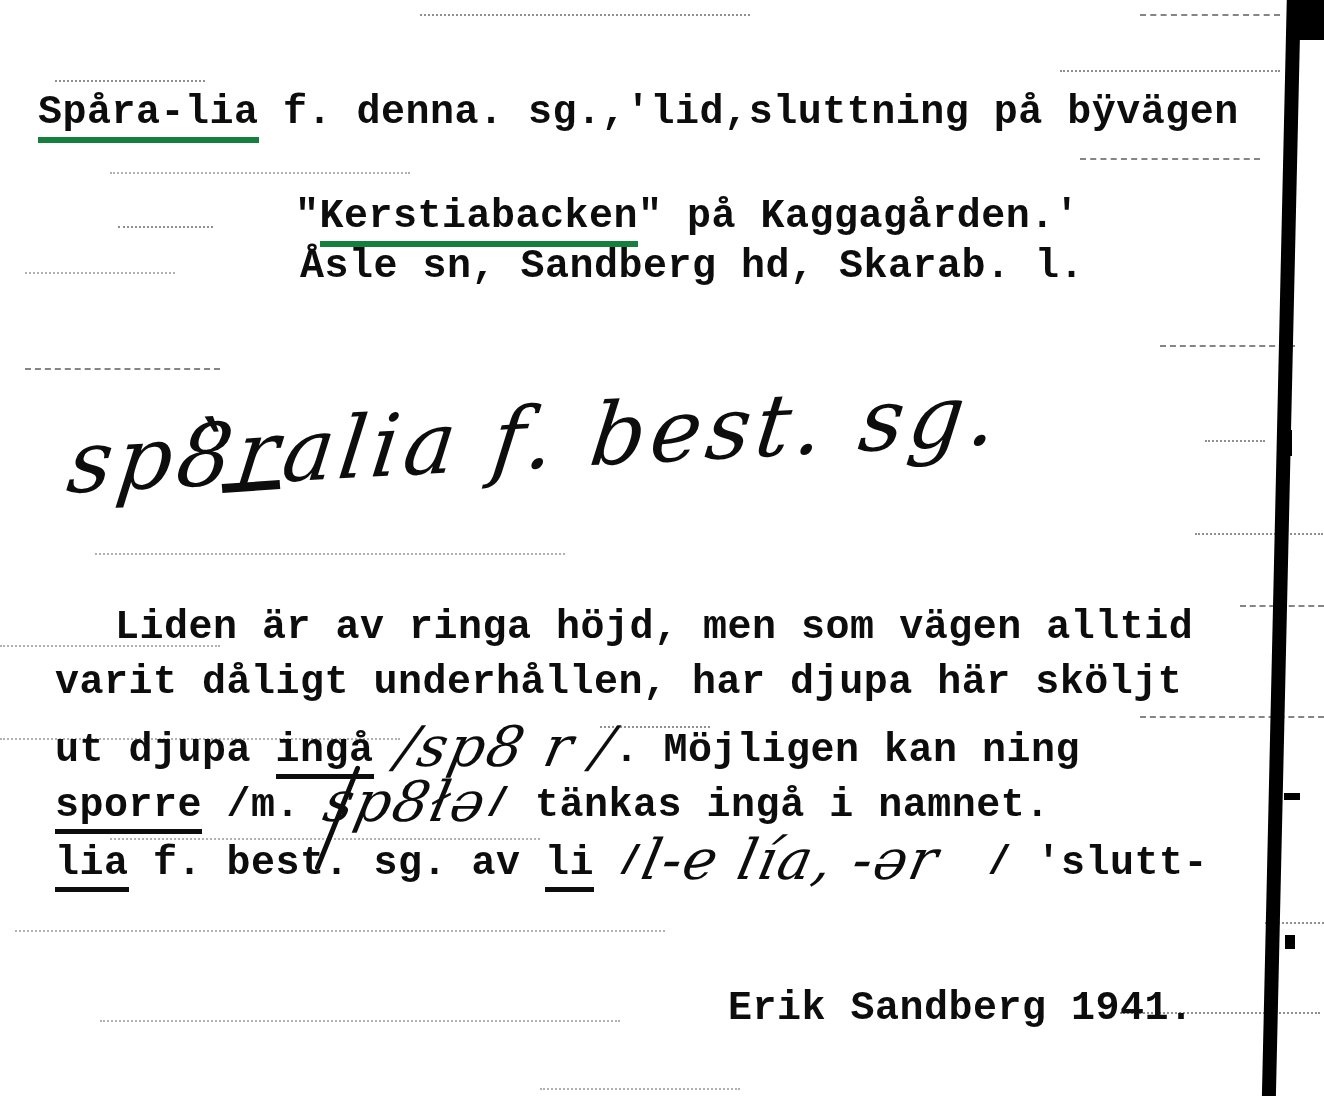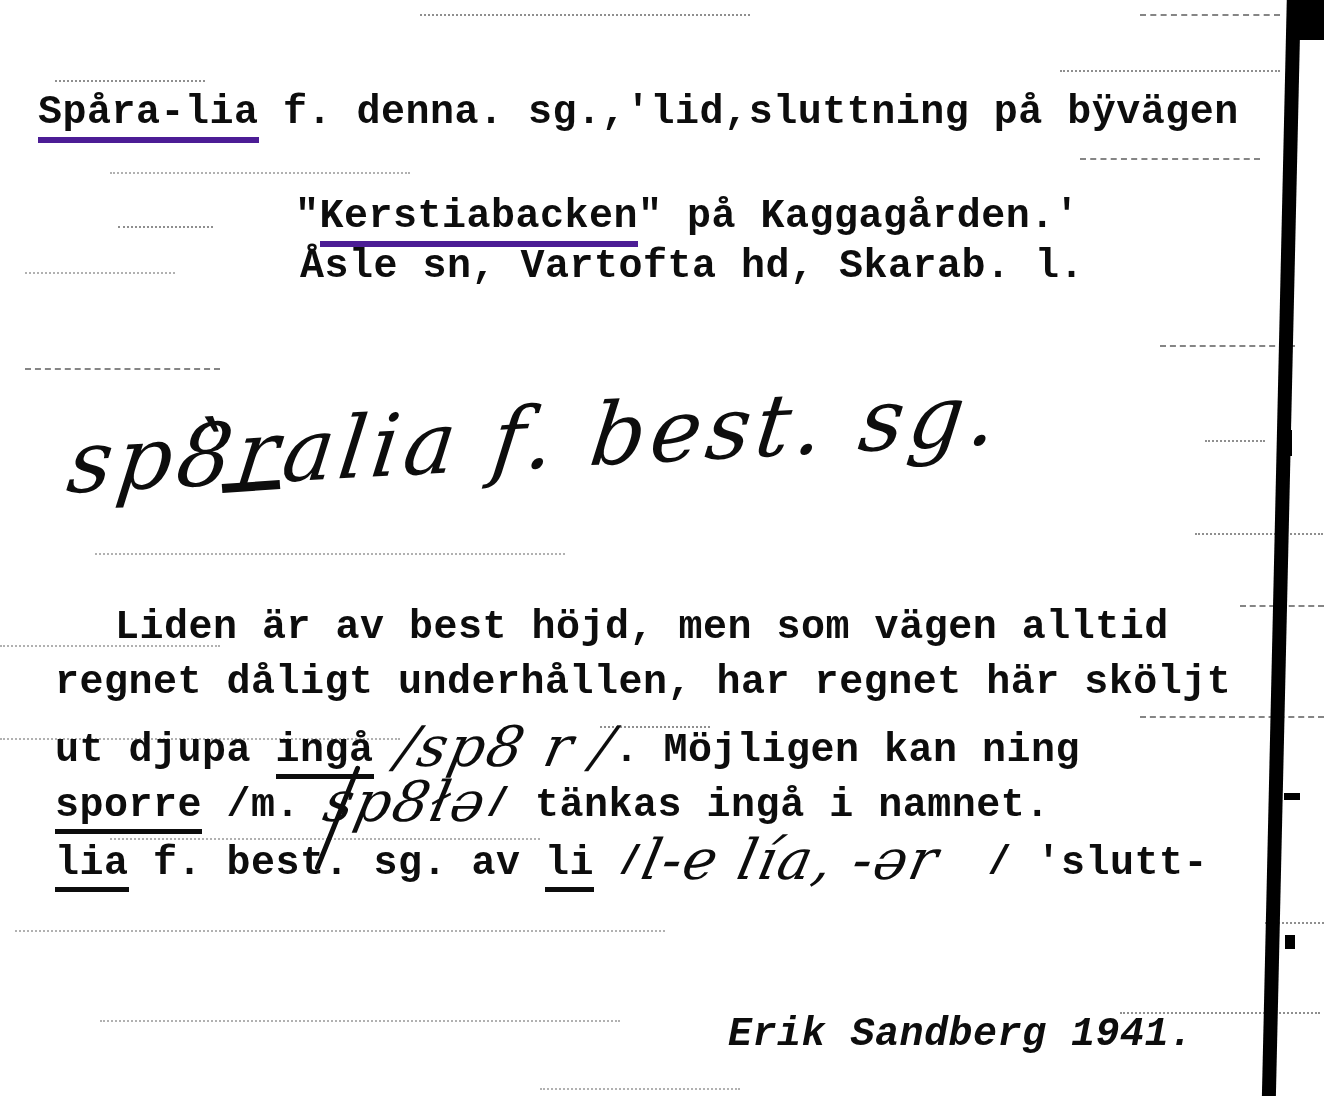--- a/index.html
+++ b/index.html
@@ -13,21 +13,21 @@
   }
   
   .t{
     position:absolute;
     white-space:pre;
     font:700 40px/1.15 "Liberation Mono", monospace;
     letter-spacing:0.5px;
     color:#0d0d0d;
   }
   .u{ border-bottom:5px solid #0d0d0d; padding-bottom:1px; }
-  .u2{ border-bottom:6px solid #4c1d95; padding-bottom:2px; }
+  .u2{ border-bottom:6px solid #15803d; padding-bottom:2px; }
   
   .hw{
     font-family:"DejaVu Serif", serif;
     font-style:italic;
     font-weight:400;
     color:#0d0d0d;
   }
   .hw-big{
     position:absolute;
     font-size:86px;
@@ -99,39 +99,39 @@
   <div class="rule dot" style="top:922px; left:1265px; width:59px;"></div>
   <div class="rule dot faint" style="top:1020px; left:100px; width:520px;"></div>
   <div class="rule dot" style="top:1012px; left:1120px; width:200px;"></div>
   <div class="rule dot faint" style="top:1088px; left:540px; width:200px;"></div>
 
   <div class="t" style="top:90px; left:38px;"><span class="u2">Spåra-lia</span><span> f. denna. sg.,'lid,sluttning på bÿvägen</span></div>
 
 
   <div class="t" style="top:194px; left:295px;"><span>"</span><span class="u2">Kerstiabacken</span><span>" på Kaggagården.'</span></div>
 
-  <div class="t" style="top:244px; left:300px;">Åsle sn, Vartofta hd, Skarab. l.</div>
+  <div class="t" style="top:244px; left:300px;">Åsle sn, Sandberg hd, Skarab. l.</div>
 
   <span class="hw hw-big" style="top:388px; left:68px;">sp8̀ralia f. best. sg.</span>
   <div class="hw-mark" style="top:482px; left:222px; width:58px; height:9px; transform:rotate(-4deg);"></div>
 
-  <div class="t" style="top:605px; left:115px;">Liden är av best höjd, men som vägen alltid</div>
+  <div class="t" style="top:605px; left:115px;">Liden är av ringa höjd, men som vägen alltid</div>
 
-  <div class="t" style="top:660px; left:55px;">regnet dåligt underhållen, har regnet här sköljt</div>
+  <div class="t" style="top:660px; left:55px;">varit dåligt underhållen, har djupa här sköljt</div>
 
   <div class="t" style="top:715px; left:55px;"><span>ut djupa </span><span class="u">ingå</span><span> </span><span class="hw hw-in">/sp8 r /</span><span>. Möjligen kan ning</span></div>
 
   <div class="t" style="top:770px; left:55px;"><span class="u">sporre</span><span> /m. </span><span class="hw hw-in">sp8łə</span><span>/ tänkas ingå i namnet.</span></div>
 
   <div class="t" style="top:828px; left:55px;"><span class="u">lia</span><span> f. best. sg. av </span><span class="u">li</span><span> /</span><span class="hw hw-in">l-e lía, -ər</span><span>  / 'slutt-</span></div>
 
 
   <div class="hw-stroke" style="top:762px; left:335px;"></div>
 
-  <div class="t" style="top:1012px; left:728px;font-style:italic;">Erik Sandberg 1941.</div>
+  <div class="t" style="top:986px; left:728px;">Erik Sandberg 1941.</div>
 
   <div class="scan-bar"></div>
   <div class="scan-notch" style="top:0; left:1290px; width:34px; height:40px;"></div>
   <div class="scan-notch" style="top:430px; left:1280px; width:12px; height:26px;"></div>
   <div class="scan-notch" style="top:793px; left:1284px; width:16px; height:7px;"></div>
   <div class="scan-notch" style="top:935px; left:1285px; width:10px; height:14px;"></div>
 
 </div>
 
 </body></html>

